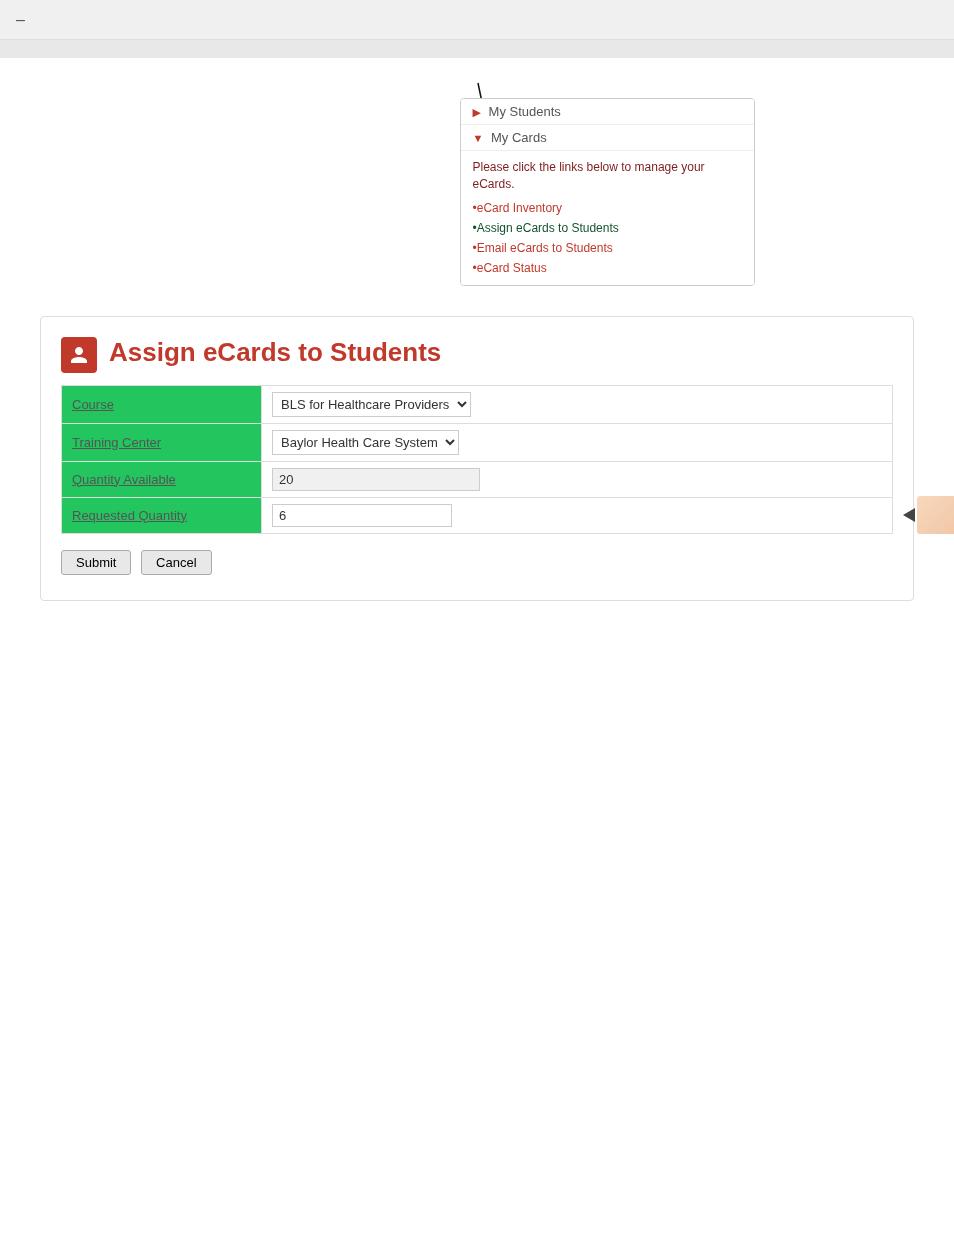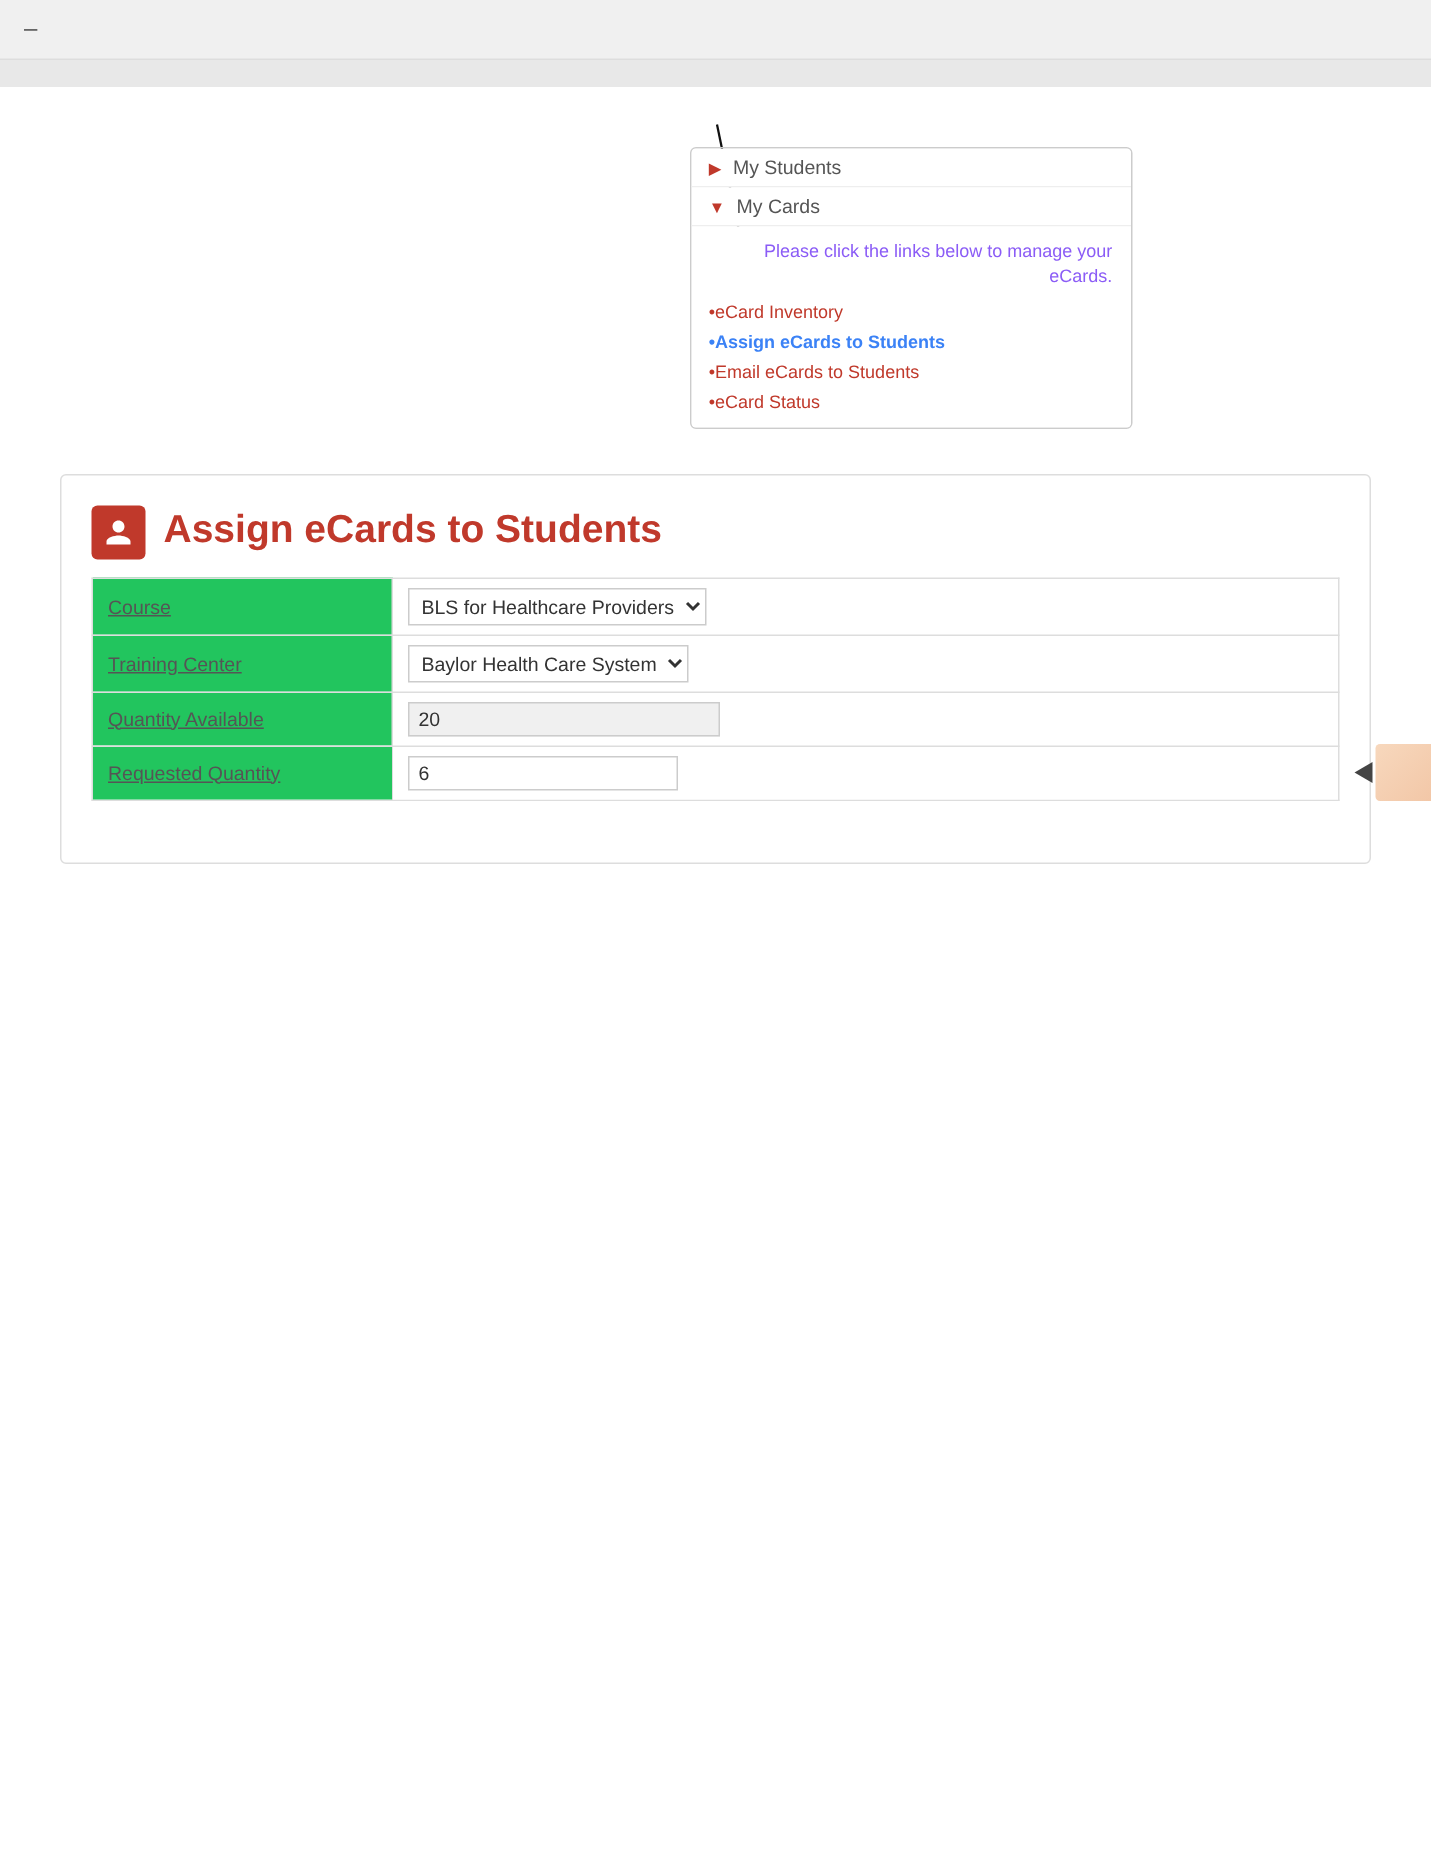--- a/index.html
+++ b/index.html
@@ -79,37 +79,36 @@
       margin-right: 4px;
       font-size: 11px;
     }
 
     .tc-body {
       background: #fff;
       padding: 8px 12px 4px 12px;
     }
     .tc-body p {
       font-size: 12px;
-      color: #8b5cf6;
+      color: #7f1d1d;
       margin-bottom: 8px;
       line-height: 1.4;
-      text-align: right;
     }
     .tc-link {
       display: block;
       margin-bottom: 6px;
       font-size: 12px;
     }
     .tc-link a {
       color: #c0392b;
       text-decoration: none;
     }
     .tc-link.active a {
-      color: #3b82f6;
-      font-weight: bold;
+      color: #14532d;
+      font-weight: normal;
     }
 
     
     .assign-section {
       background: #fff;
       border: 1px solid #ddd;
       border-radius: 4px;
       padding: 20px 20px 25px 20px;
       margin: 10px 20px;
     }
@@ -310,15 +309,19 @@
             
             <div style="position:absolute; right:-155px; top:50%; transform:translateY(-50%); display:flex; align-items:center;">
               <div style="width:0;height:0;border-top:7px solid transparent;border-bottom:7px solid transparent;border-right:12px solid #444;"></div>
               <div style="width:130px;height:38px;background:linear-gradient(135deg,#f5cba7,#e59866);opacity:0.75;border-radius:3px;margin-left:2px;"></div>
             </div>
           </td>
         </tr>
       </tbody>
     </table>
 
+    <div>
+      <button class="btn-submit">Submit</button>
+      <button class="btn-cancel">Cancel</button>
+    </div>
   </div>
 
 </div>
 
 </body></html>

